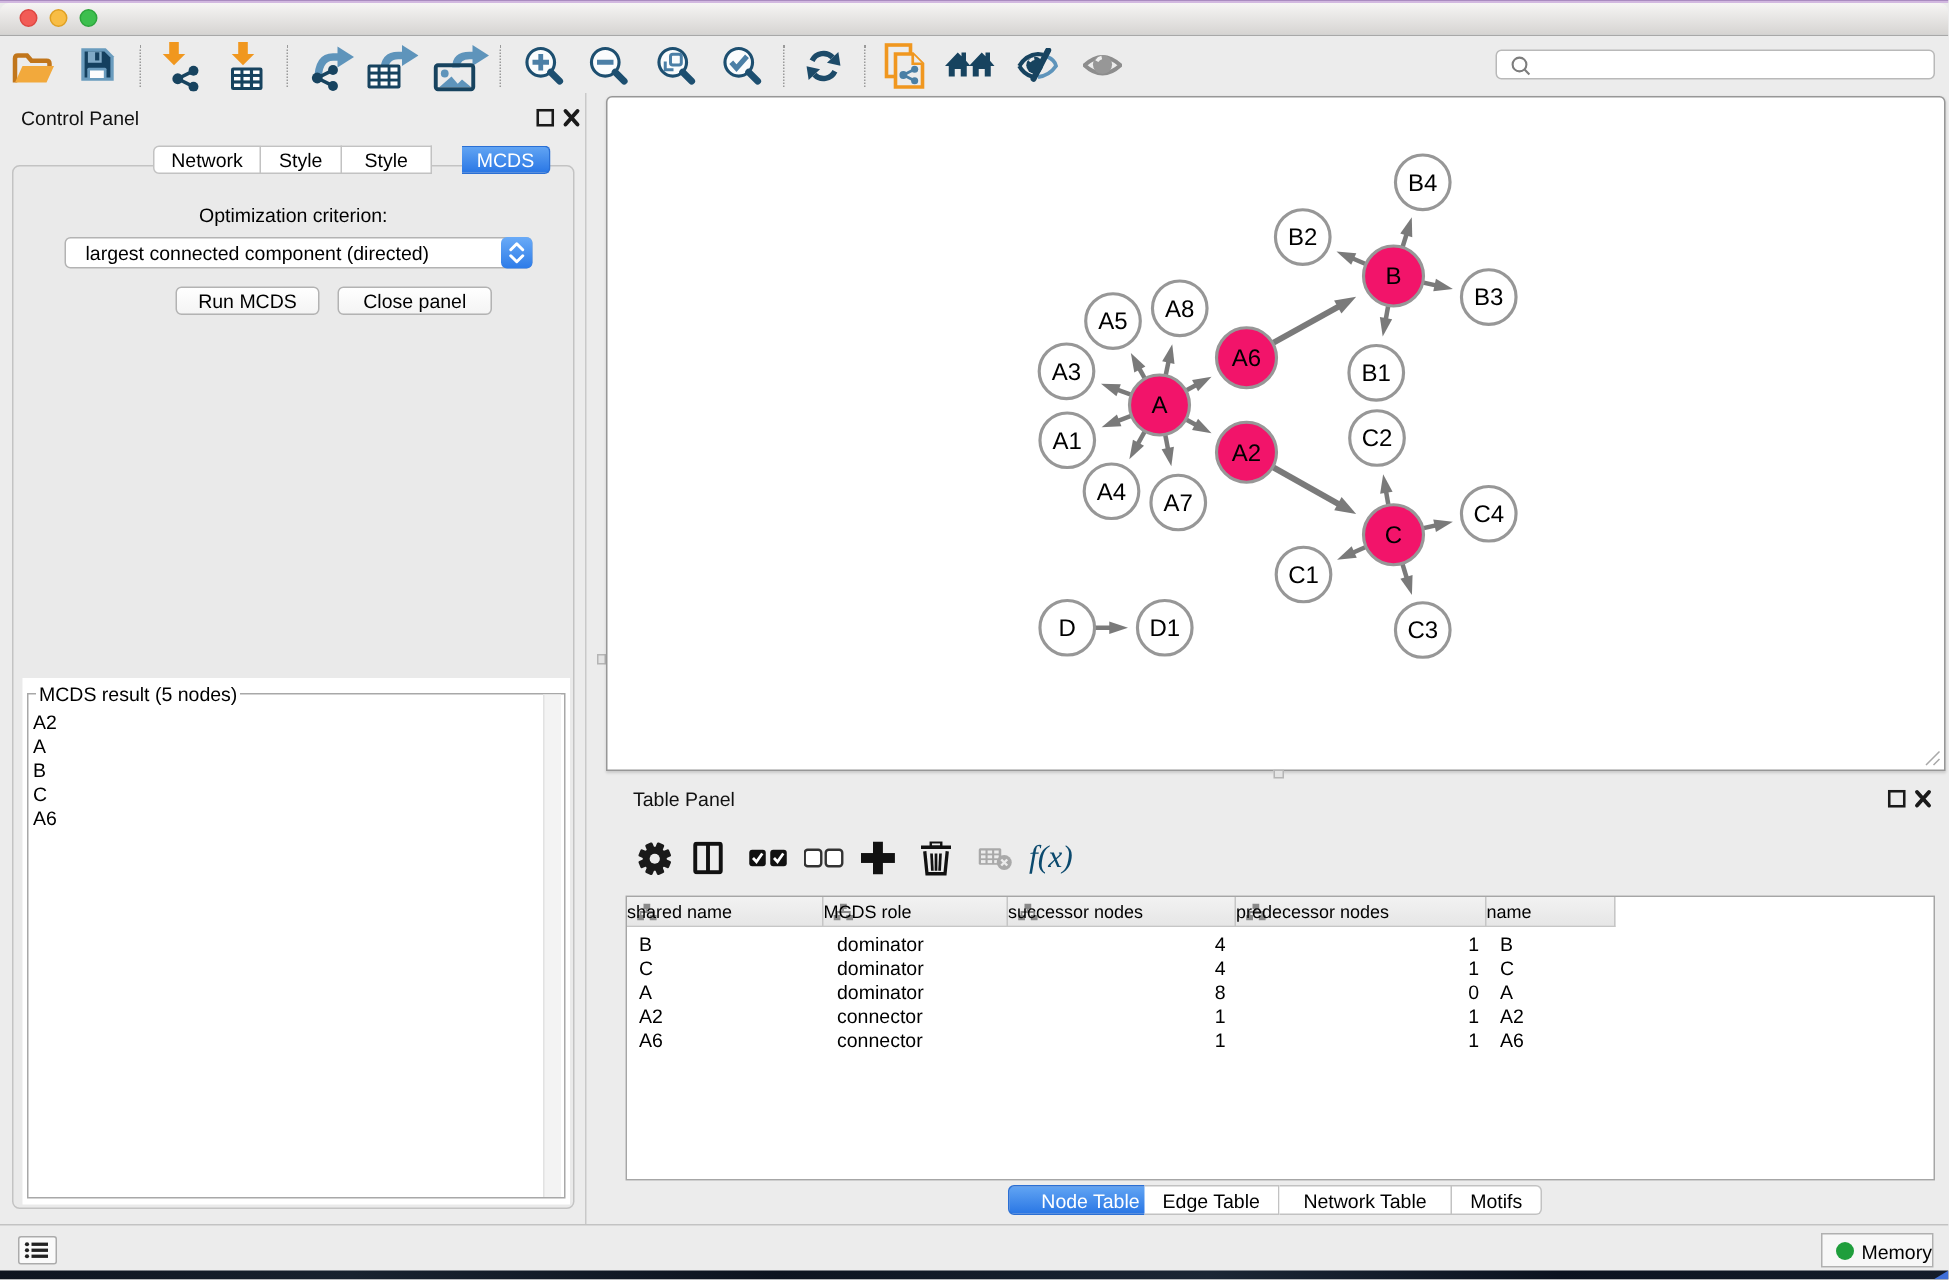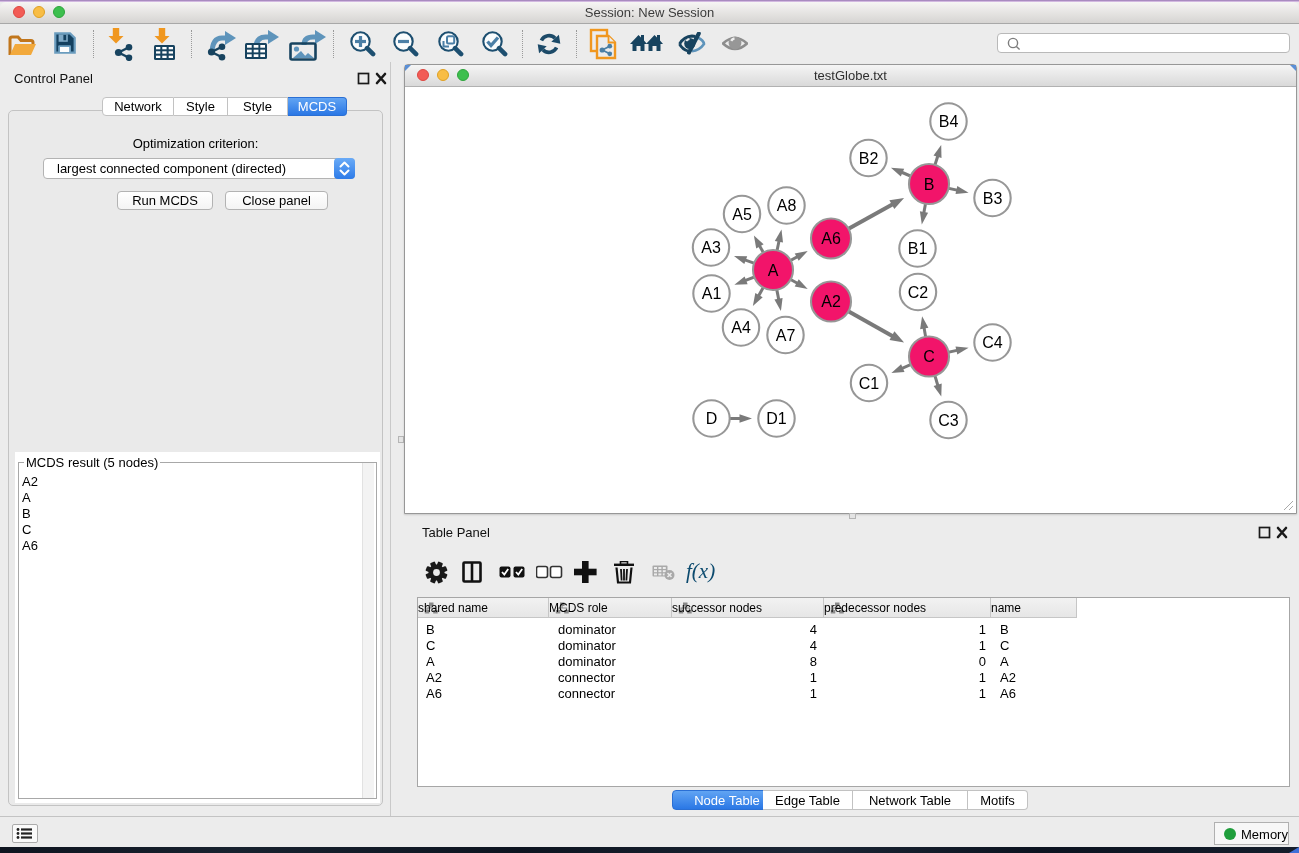--- a/index.html
+++ b/index.html
@@ -17,21 +17,21 @@
 #toolbar { left:0; top:25px; width:1299px; height:37px; }
 .sep { position:absolute; top:30px; width:0; height:28px; border-left:1px dotted #9a9a9a; }
 #searchbox { left:997px; top:33px; width:293px; height:20px; background:#fff; border:1px solid #b9b9b9; border-radius:4px; }
 
 #cpTitle { left:14px; top:71px; font-size:13px; color:#111; }
 #cpPane { left:8px; top:110px; width:375px; height:696px; border:1px solid #c3c3c3; border-radius:5px; background:#eaeaea; }
 .tabrow { position:absolute; display:flex;padding-left:24px; }
 .tab { height:19px; font-size:13px; color:#000; background:#fff; border:1px solid #c2c2c2; border-left:none; text-align:center; line-height:18px; }
 .tab.first { border-left:1px solid #c2c2c2; border-radius:4px 0 0 4px; }
 .tab.last { border-radius:0 4px 4px 0; }
-.tab.sel { background:linear-gradient(#61a4f3,#2a77e5); color:#fff; border-color:#2a6fd4; }
+.tab.sel { background:linear-gradient(#61a4f3,#2a77e5); color:#fff; border-color:#2a6fd4;margin-left:20px; }
 #optLabel { left:8px; top:136px; width:375px; text-align:center; font-size:13px; color:#000; }
 #combo { left:43px; top:158px; width:312px; height:21px; background:#fff; border:1px solid #b3b3b3; border-radius:4px; }
 #combo .txt { position:absolute; left:13px; top:2px; font-size:13px; color:#000; }
 #combo .step { position:absolute; right:-1px; top:-1px; width:21px; height:21px; border-radius:4px; background:linear-gradient(#6aabf7,#2d7be8); }
 .btn { position:absolute; height:19px; background:linear-gradient(#ffffff,#f4f4f4); border:1px solid #b3b3b3; border-radius:4px; font-size:13px; text-align:center; line-height:17px; color:#000;margin-left:24px; }
 
 #resWhite { left:15px; top:452px; width:365px; height:351px; background:#fff; }
 #resBorder { left:18px; top:462px; width:359px; height:337px; border:1px solid #a8a8a8; }
 #resLabel { left:24px; top:455px; font-size:13px; color:#000; background:#fff; padding:0 2px; }
 #resScroll { left:362px; top:463px; width:12px; height:335px; background:#f3f3f3; border-left:1px solid #e2e2e2; }
@@ -57,21 +57,20 @@
 #memBtn { left:1214px; top:822px; width:75px; height:23px; background:#f7f7f7; border:1px solid #b0b0b0; font-size:13px; }
 #listBtn { left:12px; top:824px; width:26px; height:19px; background:#fafafa; border:1px solid #ababab; border-radius:2px; }
 </style>
 </head>
 <body>
 <div class="abs" id="wallTop"></div>
 <div class="abs" id="titlebar">
   <div class="tl" style="left:13px;top:4px;background:#f25c56;border:1px solid #dd4741;"></div>
   <div class="tl" style="left:33px;top:4px;background:#f8bd45;border:1px solid #dfa023;"></div>
   <div class="tl" style="left:53px;top:4px;background:#3dbf4e;border:1px solid #2da53c;"></div>
-  <div class="t">Session: New Session</div>
 </div>
 <div class="abs" id="toolbar">
     <svg style="position:absolute;left:7px;top:6px" width="31" height="27" viewBox="0 0 31 27">
       <path d="M3 24 L3 8 Q3 6 5 6 L11 6 L14 9.5 L24 9.5 Q26 9.5 26 11.5 L26 13" fill="none" stroke="#c1761c" stroke-width="3"></path>
       <path d="M3 24 L8 13 L29 13 L24 24 Z" fill="#f2a93c"></path>
     </svg>
     <svg style="position:absolute;left:53px;top:6px" width="24" height="24" viewBox="0 0 24 24">
       <path d="M1.2 1.2 H17.5 L22.8 6.5 V22.8 H1.2 Z" fill="#6a9cbe"></path>
       <path d="M3.4 3.4 H16.6 L20.6 7.4 V20.6 H3.4 Z" fill="#14405f"></path>
       <path d="M5.6 3.4 H14.8 V10.8 H5.6 Z" fill="#7fa9c6"></path>
@@ -227,32 +226,20 @@
 <div class="abs" id="resLabel">MCDS result (5 nodes)</div>
 <div class="abs" id="resScroll"></div>
 <div class="resItem" style="top:474px;">A2</div>
 <div class="resItem" style="top:490px;">A</div>
 <div class="resItem" style="top:506px;">B</div>
 <div class="resItem" style="top:522px;">C</div>
 <div class="resItem" style="top:538px;">A6</div>
 <div class="abs" id="vsplitL"></div>
 <div class="abs" id="vknob"></div>
 <div class="abs" id="netwin">
-  <div id="nettitle">
-    <div class="tl" style="left:12px;top:4px;background:#f25c56;border:1px solid #dd4741;"></div>
-    <div class="tl" style="left:32px;top:4px;background:#f8bd45;border:1px solid #dfa023;"></div>
-    <div class="tl" style="left:52px;top:4px;background:#3dbf4e;border:1px solid #2da53c;"></div>
-    <div class="t">testGlobe.txt</div>
-      <svg style="position:absolute;left:0;top:0" width="6" height="6" viewBox="0 0 6 6">
-        <path d="M0 0 L6 0 L0 6 Z" fill="#5b8fd6"></path>
-      </svg>
-      <svg style="position:absolute;right:0;top:0" width="6" height="6" viewBox="0 0 6 6">
-        <path d="M0 0 L6 0 L6 6 Z" fill="#5b8fd6"></path>
-      </svg>
-  </div>
   <svg style="position:absolute;left:1px;top:23px" width="891" height="426" viewBox="405 87 891 426">
       <line x1="772.0" y1="269.0" x2="741.3" y2="280.7" stroke="#7a7a7a" stroke-width="3"></line>
       <polygon points="733.4,283.8 743.6,275.4 746.6,283.2" fill="#7a7a7a"></polygon>
       <line x1="772.0" y1="269.0" x2="741.0" y2="257.8" stroke="#7a7a7a" stroke-width="3"></line>
       <polygon points="733.0,254.9 746.2,255.2 743.3,263.1" fill="#7a7a7a"></polygon>
       <line x1="772.0" y1="269.0" x2="756.0" y2="297.7" stroke="#7a7a7a" stroke-width="3"></line>
       <polygon points="751.9,305.1 754.3,292.1 761.7,296.2" fill="#7a7a7a"></polygon>
       <line x1="772.0" y1="269.0" x2="757.0" y2="241.9" stroke="#7a7a7a" stroke-width="3"></line>
       <polygon points="752.9,234.4 762.6,243.3 755.2,247.4" fill="#7a7a7a"></polygon>
       <line x1="772.0" y1="269.0" x2="778.3" y2="301.6" stroke="#7a7a7a" stroke-width="3"></line>

